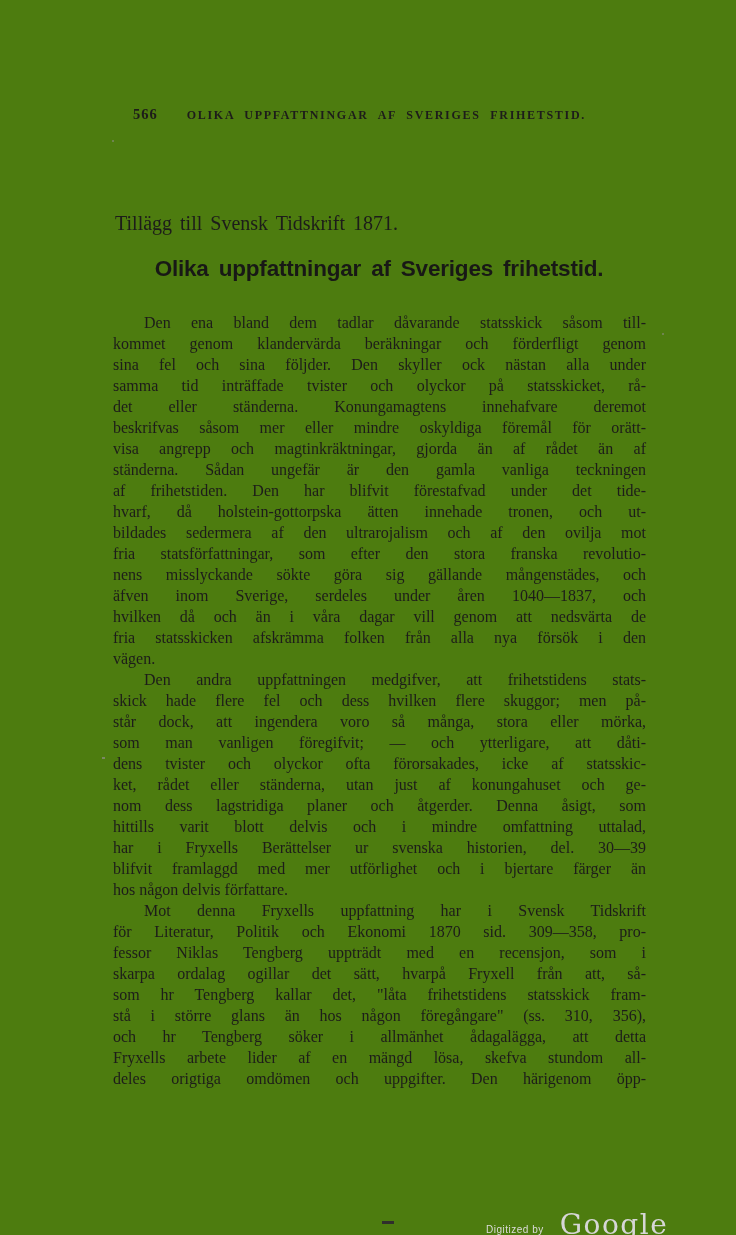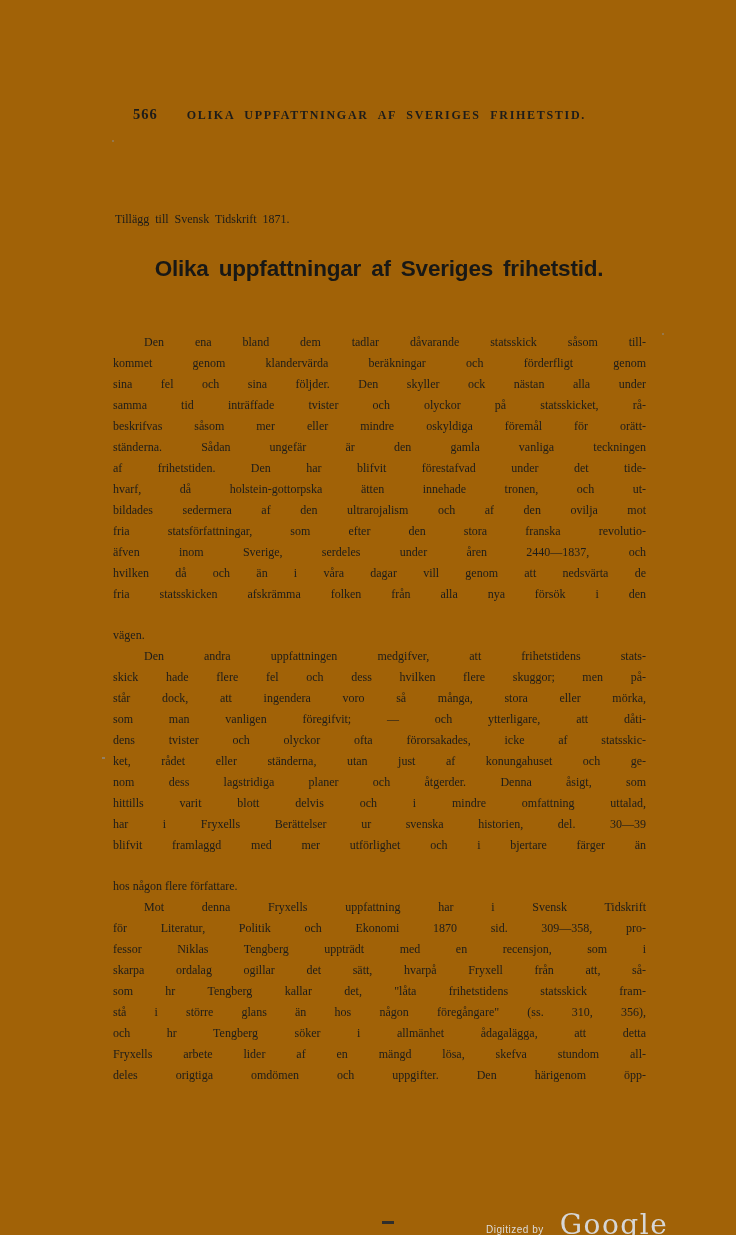--- a/index.html
+++ b/index.html
@@ -1,20 +1,20 @@
 <!DOCTYPE html>
 <html><head>
 <meta charset="utf-8">
 <style>
   html, body { margin: 0; padding: 0; background: #ffffff; }
   .page {
     position: relative;
     width: 736px;
     height: 1235px;
-    background: #a16207;
+    background: #4d7c0f;
     font-family: "Liberation Serif", serif;
     color: #1d1c1a;
     overflow: hidden;
   }
   .running-header {
     position: absolute;
     top: 106px;
     left: 133px;
     display: flex;
     align-items: baseline;
@@ -24,50 +24,50 @@
   .running-title {
     font-size: 12px;
     letter-spacing: 1.7px;
     word-spacing: 5px;
     margin-left: 29px;
   }
   .subtitle {
     position: absolute;
     top: 212px;
     left: 115px;
-    font-size: 12px;
+    font-size: 20px;
     word-spacing: 3px;
   }
   .title {
     position: absolute;
     top: 256px;
     left: 103px;
     width: 552px;
     text-align: center;
     font-family: "Liberation Sans", sans-serif;
     font-weight: 700;
     font-size: 22.5px;
     word-spacing: 4px;
     letter-spacing: -0.2px;
     color: #181816;
   }
   .body-text {
     position: absolute;
-    top: 332px;
+    top: 312px;
     left: 113px;
     width: 533px;
-    font-size: 12px;
+    font-size: 16px;
     line-height: 21px;
   }
   .line {
     text-align: justify;
     text-align-last: justify;
   }
   .line.indent { text-indent: 31px; }
-  .line.left-last { text-align-last: left; margin-top: 20px; }
+  .line.left-last { text-align-last: left; }
   .bottom-dash {
     position: absolute;
     left: 382px;
     top: 1221px;
     width: 12px;
     height: 3px;
     background: #2f2e2c;
   }
   .watermark {
     position: absolute;
@@ -117,44 +117,47 @@
 
   <div class="title">Olika uppfattningar af Sveriges frihetstid.</div>
 
   <div class="body-text">
 
     <div class="para">
       <div class="line indent">Den ena bland dem tadlar dåvarande statsskick såsom till-</div>
       <div class="line">kommet genom klandervärda beräkningar och förderfligt genom</div>
       <div class="line">sina fel och sina följder. Den skyller ock nästan alla under</div>
       <div class="line">samma tid inträffade tvister och olyckor på statsskicket, rå-</div>
+      <div class="line">det eller ständerna. Konungamagtens innehafvare deremot</div>
       <div class="line">beskrifvas såsom mer eller mindre oskyldiga föremål för orätt-</div>
+      <div class="line">visa angrepp och magtinkräktningar, gjorda än af rådet än af</div>
       <div class="line">ständerna. Sådan ungefär är den gamla vanliga teckningen</div>
       <div class="line">af frihetstiden. Den har blifvit förestafvad under det tide-</div>
       <div class="line">hvarf, då holstein-gottorpska ätten innehade tronen, och ut-</div>
       <div class="line">bildades sedermera af den ultrarojalism och af den ovilja mot</div>
       <div class="line">fria statsförfattningar, som efter den stora franska revolutio-</div>
-      <div class="line">äfven inom Sverige, serdeles under åren 2440—1837, och</div>
+      <div class="line">nens misslyckande sökte göra sig gällande mångenstädes, och</div>
+      <div class="line">äfven inom Sverige, serdeles under åren 1040—1837, och</div>
       <div class="line">hvilken då och än i våra dagar vill genom att nedsvärta de</div>
       <div class="line">fria statsskicken afskrämma folken från alla nya försök i den</div>
       <div class="line left-last">vägen.</div>
     </div>
 
     <div class="para">
       <div class="line indent">Den andra uppfattningen medgifver, att frihetstidens stats-</div>
       <div class="line">skick hade flere fel och dess hvilken flere skuggor; men på-</div>
       <div class="line">står dock, att ingendera voro så många, stora eller mörka,</div>
       <div class="line">som man vanligen föregifvit; — och ytterligare, att dåti-</div>
       <div class="line">dens tvister och olyckor ofta förorsakades, icke af statsskic-</div>
       <div class="line">ket, rådet eller ständerna, utan just af konungahuset och ge-</div>
       <div class="line">nom dess lagstridiga planer och åtgerder. Denna åsigt, som</div>
       <div class="line">hittills varit blott delvis och i mindre omfattning uttalad,</div>
       <div class="line">har i Fryxells Berättelser ur svenska historien, del. 30—39</div>
       <div class="line">blifvit framlaggd med mer utförlighet och i bjertare färger än</div>
-      <div class="line left-last">hos någon flere författare.</div>
+      <div class="line left-last">hos någon delvis författare.</div>
     </div>
 
     <div class="para">
       <div class="line indent">Mot denna Fryxells uppfattning har i Svensk Tidskrift</div>
       <div class="line">för Literatur, Politik och Ekonomi 1870 sid. 309—358, pro-</div>
       <div class="line">fessor Niklas Tengberg uppträdt med en recensjon, som i</div>
       <div class="line">skarpa ordalag ogillar det sätt, hvarpå Fryxell från att, så-</div>
       <div class="line">som hr Tengberg kallar det, "låta frihetstidens statsskick fram-</div>
       <div class="line">stå i större glans än hos någon föregångare" (ss. 310, 356),</div>
       <div class="line">och hr Tengberg söker i allmänhet ådagalägga, att detta</div>

